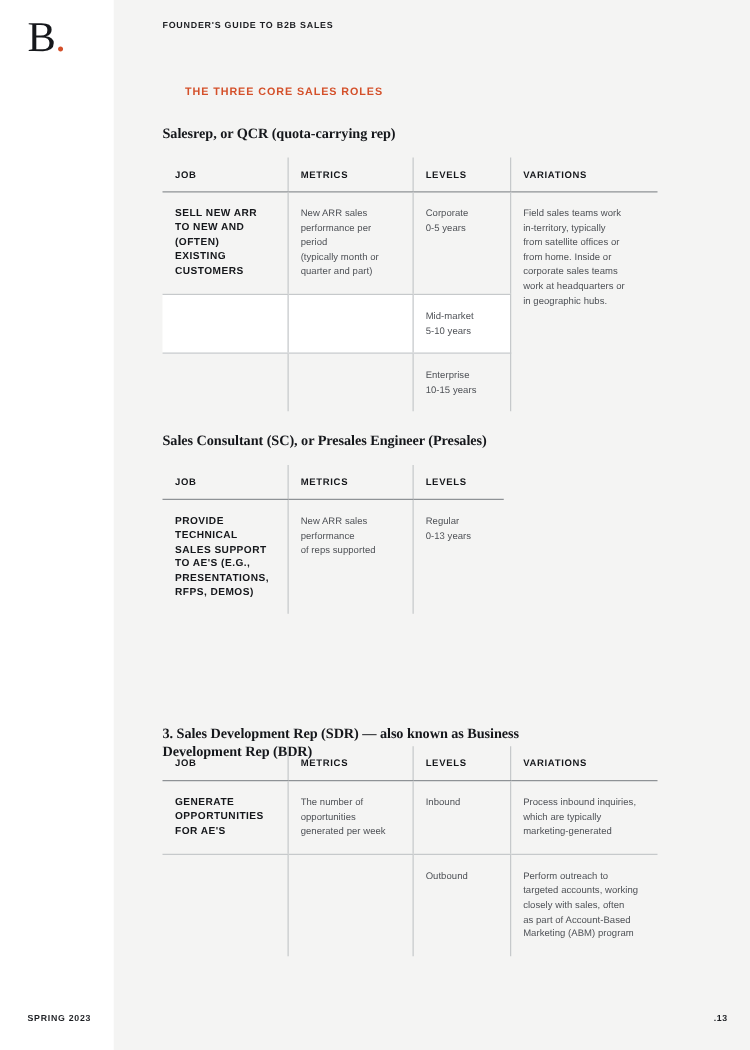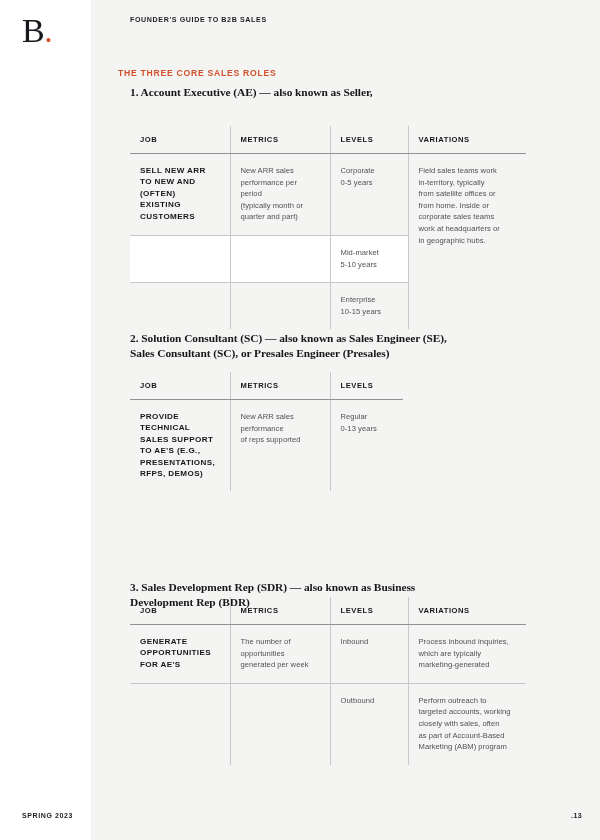--- a/index.html
+++ b/index.html
@@ -55,21 +55,21 @@
     font-size: 7.1px;
     font-weight: bold;
     letter-spacing: 0.62px;
     color: #1c1e22;
     text-transform: uppercase;
   }
 
   
   .eyebrow {
     position: absolute;
-    left: 118px;
+    left: 148px;
     top: 68px;
     font-size: 8.6px;
     font-weight: bold;
     letter-spacing: 0.75px;
     color: #d4502a;
     text-transform: uppercase;
   }
 
   
   .role-heading {
@@ -188,21 +188,22 @@
 
   <div class="content-panel"></div>
 
   <div class="logo"><span>B</span><span class="dot">.</span></div>
 
   <div class="running-header">FOUNDER'S GUIDE TO B2B SALES</div>
 
   <div class="eyebrow">THE THREE CORE SALES ROLES</div>
 
   <div class="role-heading" id="heading-1">
-    <span>1. Account Executive (AE) — also known as Seller,</span><br>
+    <br>
+    <span>Salesrep, or QCR (quota-carrying rep)</span>
   </div>
 
   <table class="tbl" id="table-1">
     <colgroup>
       <col class="c-job">
         <col class="c-met">
         <col class="c-lev">
         <col class="c-var">
     </colgroup>
     <thead>
@@ -266,21 +267,21 @@
           <div class="body-text">
             <span class="ln">Enterprise</span>
             <span class="ln">10-15 years</span>
           </div>
         </td>
       </tr>
     </tbody>
   </table>
 
   <div class="role-heading" id="heading-2" style="width:360px;">
-    <span>2. Solution Consultant (SC) — also known as Sales Engineer (SE),</span><br>
+    <br>
     <span>Sales Consultant (SC), or Presales Engineer (Presales)</span>
   </div>
 
   <table class="tbl" id="table-2">
     <colgroup>
       <col class="c2-job">
         <col class="c2-met">
         <col class="c2-lev">
     </colgroup>
     <thead>

